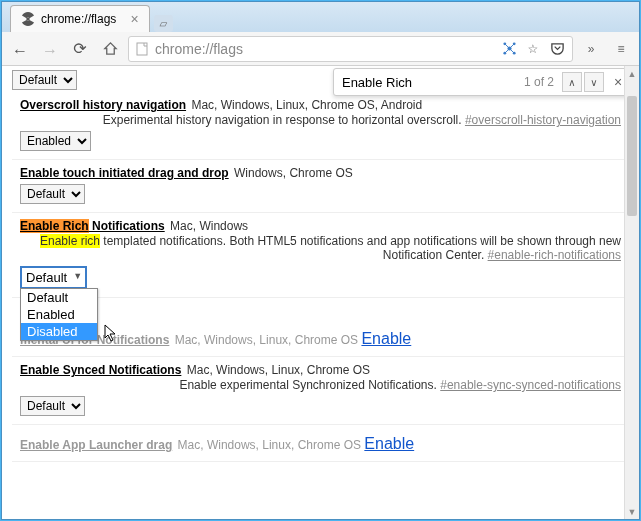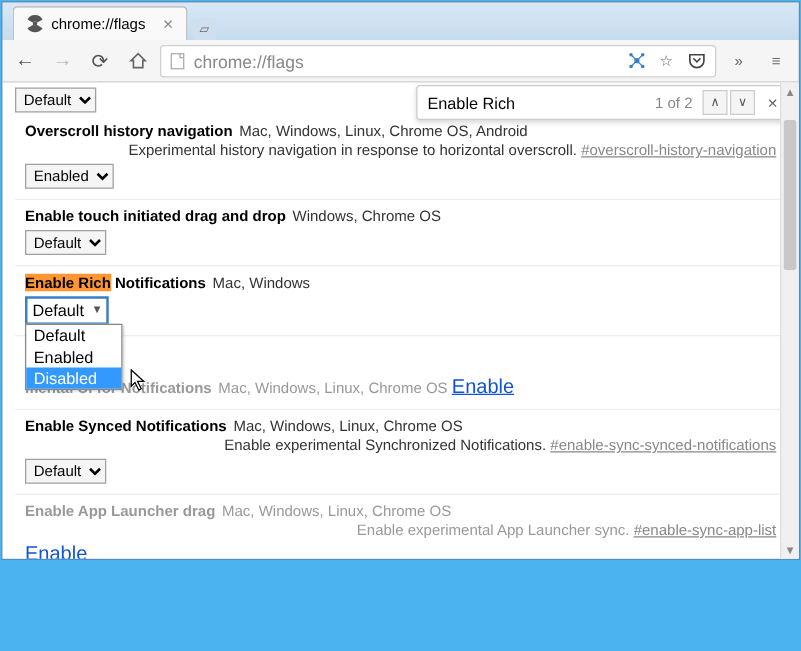--- a/index.html
+++ b/index.html
@@ -1,17 +1,17 @@
 <!DOCTYPE html>
 <html><head>
 <meta charset="utf-8">
 <style>
 * { margin: 0; padding: 0; box-sizing: border-box; }
 body { font-family: Arial, sans-serif; font-size: 12px; background: #4bb4f0; overflow: hidden; width: 641px; height: 521px; }
-.window { background: #a3a3a3; border: 1px solid #4a90c2; width: 639px; height: 447px; margin: 1px; display: flex; flex-direction: column; }
+.window { background: #3b82f6; border: 1px solid #4a90c2; width: 639px; height: 519px; margin: 1px; display: flex; flex-direction: column; }
 .tab-bar { background: linear-gradient(#d8e8f5, #c5dcef); height: 30px; display: flex; align-items: flex-end; padding-left: 8px; }
 .tab { background: #f9f9f9; border: 1px solid #b0b0b0; border-bottom: none; border-radius: 4px 4px 0 0; padding: 5px 10px; display: flex; align-items: center; gap: 6px; font-size: 12px; }
 .tab-icon { width: 14px; height: 14px; display: flex; align-items: center; justify-content: center; }
 .close-x { color: #888; font-size: 14px; margin-left: 8px; cursor: pointer; }
 .new-tab { margin-left: 4px; padding: 3px 6px; background: #d0dfed; border-radius: 3px; font-size: 10px; color: #666; }
 .toolbar { background: #f5f5f5; border-bottom: 1px solid #d0d0d0; height: 34px; display: flex; align-items: center; padding: 0 6px; gap: 6px; }
 .nav-btn { width: 24px; height: 24px; display: flex; align-items: center; justify-content: center; color: #555; cursor: pointer; font-size: 16px; }
 .nav-btn.disabled { color: #bbb; }
 .omnibox { flex: 1; height: 26px; border: 1px solid #d0d0d0; border-radius: 3px; background: #fff; display: flex; align-items: center; padding: 0 6px; gap: 6px; }
 .omnibox-icon { width: 14px; height: 14px; color: #888; }
@@ -23,21 +23,21 @@
 .top-row { display: flex; align-items: center; padding: 4px 10px 2px 10px; gap: 10px; }
 .simple-select { font-size: 12px; padding: 1px 2px; border: 1px solid #a0a0a0; background: #f5f5f5; }
 .findbar { position: absolute; top: 2px; right: 6px; background: #fff; border: 1px solid #ccc; border-radius: 3px; box-shadow: 0 2px 4px rgba(0,0,0,0.15); display: flex; align-items: center; height: 28px; padding: 0 4px; }
 .findbar input { border: none; outline: none; font-size: 13px; padding: 2px 4px; width: 180px; }
 .findbar-count { color: #888; font-size: 12px; margin: 0 6px; }
 .findbar-btn { width: 20px; height: 20px; border: 1px solid #ccc; background: #f5f5f5; display: flex; align-items: center; justify-content: center; cursor: pointer; font-size: 10px; color: #555; margin-left: 2px; }
 .findbar-close { width: 20px; height: 20px; display: flex; align-items: center; justify-content: center; cursor: pointer; color: #666; margin-left: 4px; font-size: 14px; }
 .flags-body { padding: 0 10px; }
 .flag { padding: 6px 8px 8px 8px; border-bottom: 1px solid #eee; position: relative; }
 .flag.disabled-flag .flag-title, .flag.disabled-flag .flag-desc, .flag.disabled-flag .flag-platforms { color: #999; }
-.flag-title { font-weight: bold; font-size: 12px; display: inline; }
+.flag-title { font-weight: bold; font-size: 12px; display: inline; text-decoration: underline; }
 .flag-platforms { font-size: 12px; color: #333; margin-left: 2px; }
 .flag-desc { font-size: 12px; color: #333; margin-top: 1px; text-align: right; }
 .flag-link { color: #888; text-decoration: underline; cursor: pointer; }
 .flag-select { margin-top: 4px; }
 .enable-link { color: #1155cc; text-decoration: underline; cursor: pointer; font-size: 16px; margin-top: 4px; display: inline-block; }
 .hl-orange { background: #ff9632; }
 .hl-yellow { background: #ffff00; }
 .dropdown-open-wrap { position: relative; display: inline-block; }
 .dropdown-open { border: 2px solid #3b7dc9; background: #fff; font-size: 13px; padding: 2px 18px 2px 4px; position: relative; cursor: pointer; }
 .dropdown-open::after { content: '▼'; position: absolute; right: 3px; top: 3px; font-size: 9px; color: #555; }
@@ -140,20 +140,24 @@
         <span class="flag-title">Enable touch initiated drag and drop</span>
         <span class="flag-platforms">Windows, Chrome OS</span>
         <div class="flag-select">
           <select class="simple-select"><option>Default</option></select>
         </div>
       </div>
 
       <div class="flag">
         <span class="flag-title"><span class="hl-orange">Enable Rich</span><span> Notifications</span></span>
         <span class="flag-platforms">Mac, Windows</span>
+        <div class="flag-desc">
+          <span class="hl-yellow">Enable rich</span><span> templated notifications. Both HTML5 notifications and app notifications will be shown through new Notification Center.</span>
+          <span class="flag-link">#enable-rich-notifications</span>
+        </div>
         <div class="flag-select">
           <div class="dropdown-open-wrap">
             <div class="dropdown-open">Default</div>
             <div class="dropdown-list">
               <div class="dropdown-item">Default</div>
               <div class="dropdown-item">Enabled</div>
               <div class="dropdown-item selected">Disabled</div>
             </div>
             <div class="cursor" style="left:84px; top:58px;">
               <svg viewBox="0 0 16 20" width="16" height="20">
@@ -178,24 +182,20 @@
           <span class="flag-link">#enable-sync-synced-notifications</span>
         </div>
         <div class="flag-select">
           <select class="simple-select"><option>Default</option></select>
         </div>
       </div>
 
       <div class="flag disabled-flag">
         <span class="flag-title">Enable App Launcher drag</span>
         <span class="flag-platforms">Mac, Windows, Linux, Chrome OS</span>
-        <div class="flag-desc">
-          <span>Enable experimental App Launcher sync.</span>
-          <span class="flag-link">#enable-sync-app-list</span>
-        </div>
         <span class="enable-link">Enable</span>
       </div>
 
     </div>
 
     <div class="scrollbar">
       <div class="scroll-arrow" style="top:0;">▲</div>
       <div class="scroll-thumb"></div>
       <div class="scroll-arrow" style="bottom:0;">▼</div>
     </div>

